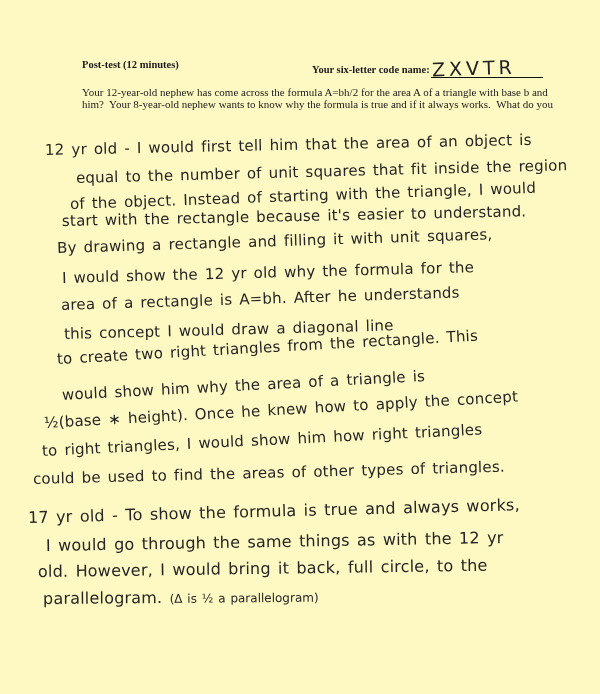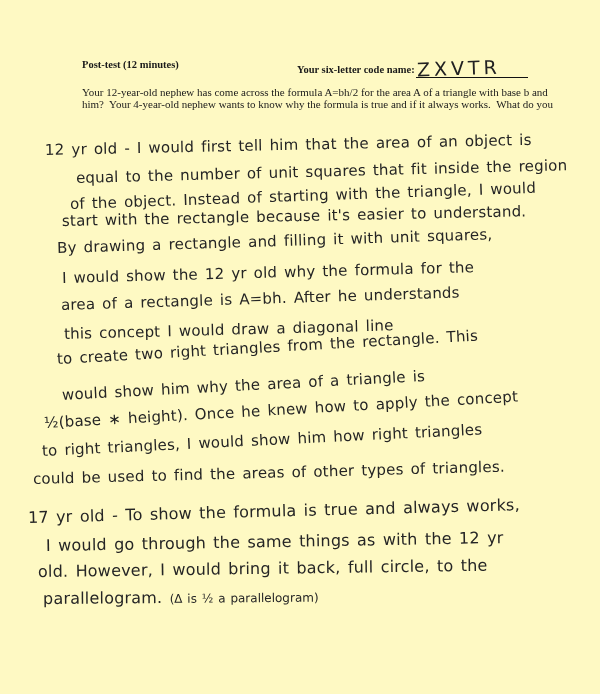--- a/index.html
+++ b/index.html
@@ -16,21 +16,21 @@
   
   .form-title {
     position: absolute;
     left: 82px; top: 59px;
     font-size: 10.5px;
     font-weight: bold;
     white-space: pre;
   }
   .code-row {
     position: absolute;
-    left: 297px; top: 55px;
+    left: 312px; top: 55px;
     display: flex;
     align-items: flex-end;
   }
   .code-label {
     font-size: 10.5px;
     font-weight: bold;
     white-space: pre;
     padding-bottom: 3px;
   }
   .code-line {
@@ -88,21 +88,21 @@
 
   <div class="form-title">Post-test (12 minutes)</div>
 
   <div class="code-row">
     <span class="code-label">Your six-letter code name:</span>
     <span class="code-line"><span class="code-value">ZXVTR</span></span>
   </div>
 
   <div class="prompt">
     <div class="prompt-line">Your 12-year-old nephew has come across the formula A=bh/2 for the area A of a triangle with base b and</div>
-    <div class="prompt-line">him?  Your 4-year-old nephew wants to know why the formula is true and if it always works.  What do you</div>
+    <div class="prompt-line">him?  Your 8-year-old nephew wants to know why the formula is true and if it always works.  What do you</div>
   </div>
 
   <div class="hw" style="top:141px; left:45px; transform:rotate(-1.2deg);">12 yr old - I would first tell him that the area of an object is</div>
   <div class="hw" style="top:169px; left:76px; transform:rotate(-1.5deg);">equal to the number of unit squares that fit inside the region</div>
   <div class="hw" style="top:195px; left:70px; transform:rotate(-2deg);">of the object. Instead of starting with the triangle, I would</div>
   <div class="hw" style="top:212px; left:62px; transform:rotate(-1.2deg);">start with the rectangle because it's easier to understand.</div>
   <div class="hw" style="top:239px; left:57px; transform:rotate(-1.8deg);">By drawing a rectangle and filling it with unit squares,</div>
   <div class="hw" style="top:269px; left:62px; transform:rotate(-1.5deg);">I would show the 12 yr old why the formula for the</div>
   <div class="hw" style="top:296px; left:61px; transform:rotate(-1.8deg);">area of a rectangle is A=bh. After he understands</div>
   <div class="hw" style="top:325px; left:64px; transform:rotate(-1.5deg);">this concept I would draw a diagonal line</div>

